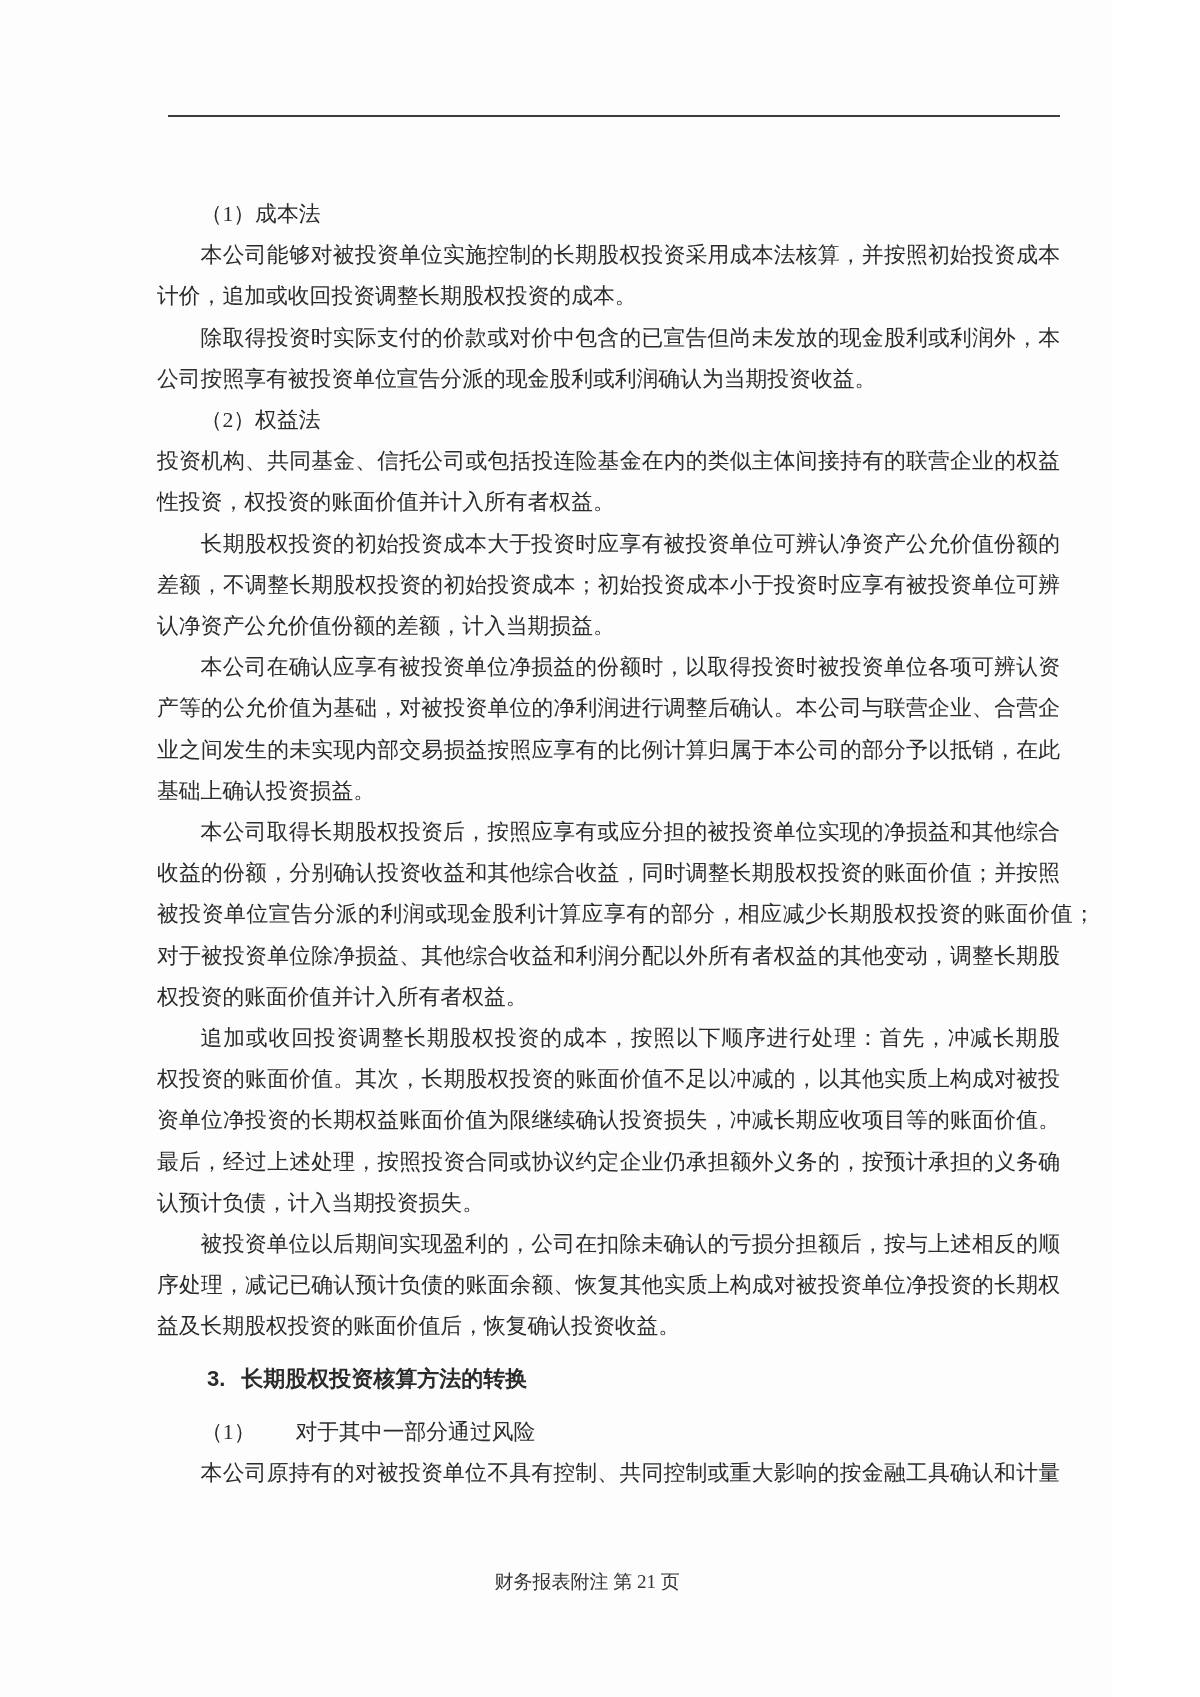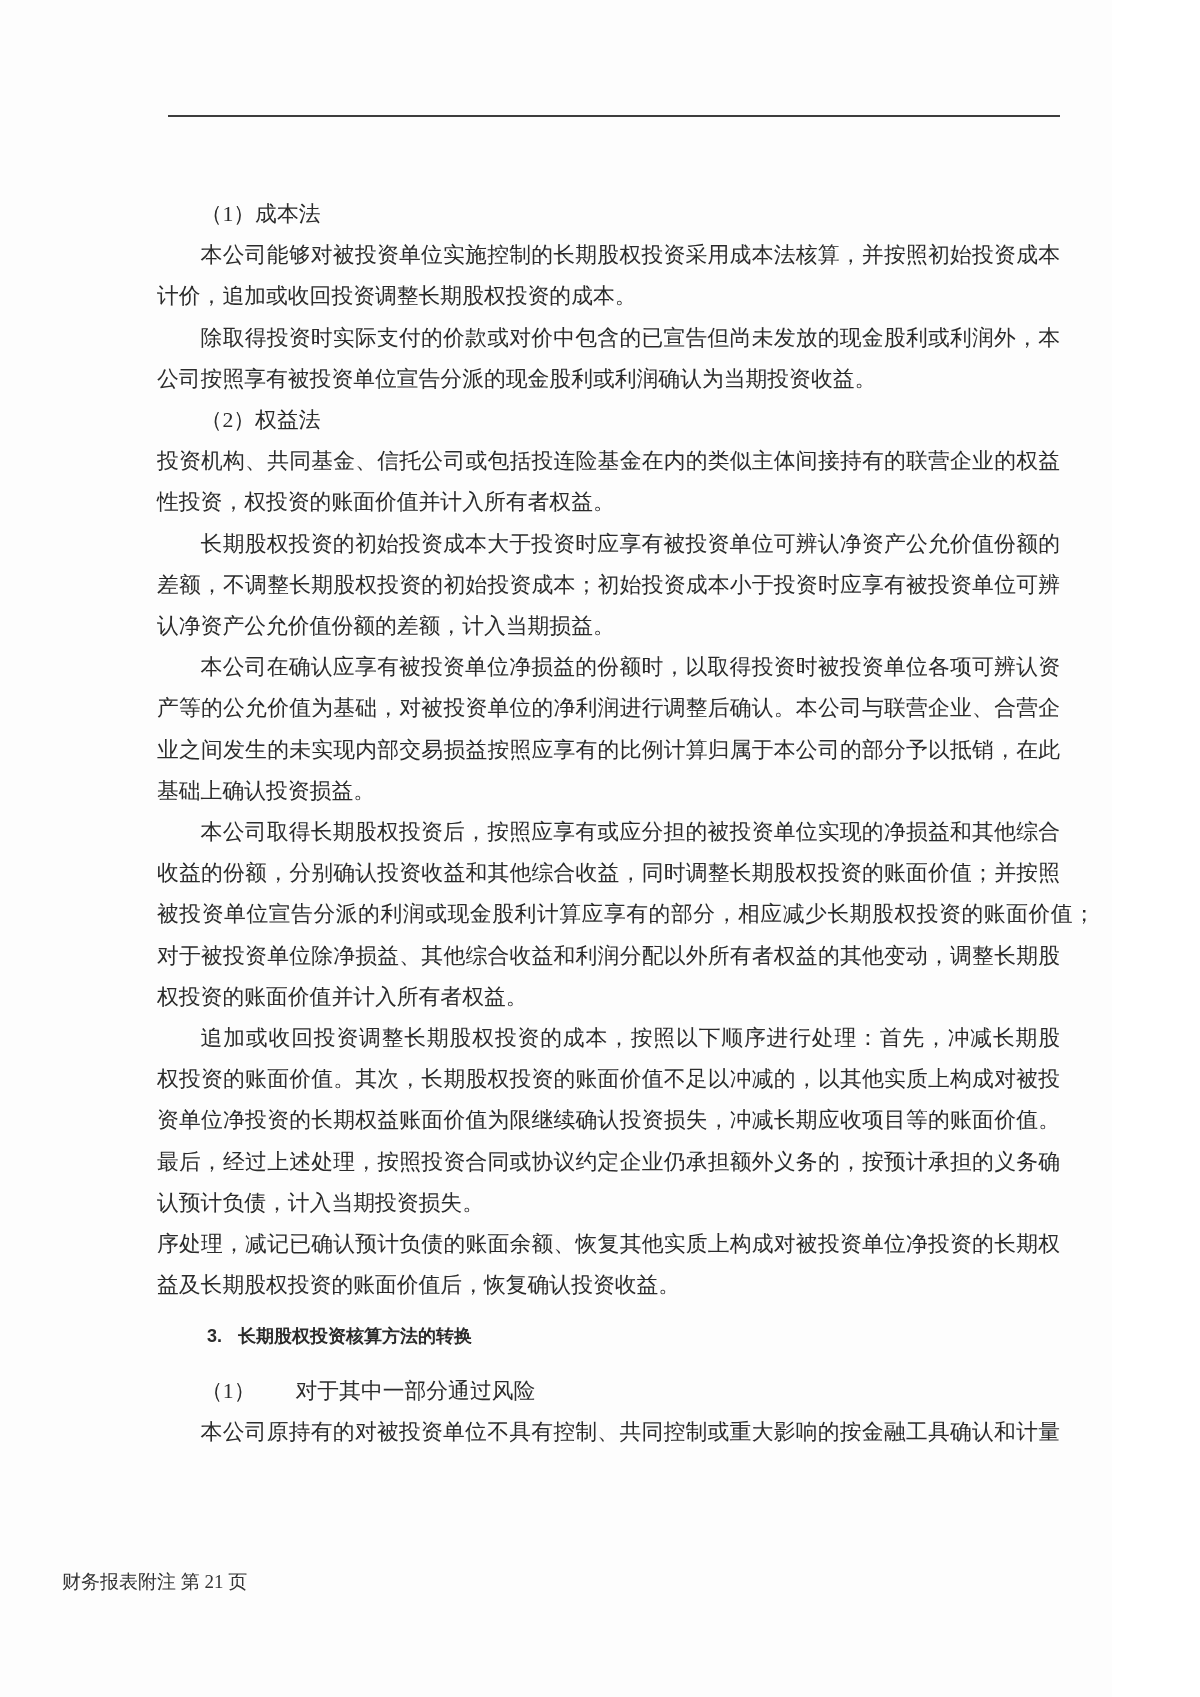--- a/index.html
+++ b/index.html
@@ -31,38 +31,39 @@
   }
   .para { margin: 0; }
   .line { text-align: justify; }
   .line.stretch { text-align-last: justify; }
   .line.first { text-indent: 2em; }
   .line.hang { width: 938px; }
   .line.sub { text-indent: 2em; }
   .heading {
     font-family: "Liberation Sans", "DejaVu Sans", sans-serif;
     font-weight: bold;
-    font-size: 18px;
+    font-size: 22px;
     line-height: 41.2px;
     padding-left: 50px;
     margin-top: 10px;
   }
   .heading .num { margin-right: 16px; }
   .subnum {
     padding-left: 44px;
     margin-top: 13px;
     line-height: 41.2px;
   }
   .subnum .num { margin-right: 40px; }
   .page-footer {
     position: absolute;
     left: 0;
     right: 0;
     top: 1570px;
     padding-left: 62px;
+    text-align: center;
     font-size: 19px;
     line-height: 24px;
     color: #333333;
   }
 </style>
 </head>
 <body>
 
 <div class="page">
   <div class="header-rule"></div>
@@ -100,20 +101,21 @@
         <div class="line">权投资的账面价值并计入所有者权益。</div>
       </div>
       <div class="para">
         <div class="line first stretch">追加或收回投资调整长期股权投资的成本，按照以下顺序进行处理：首先，冲减长期股</div>
         <div class="line stretch">权投资的账面价值。其次，长期股权投资的账面价值不足以冲减的，以其他实质上构成对被投</div>
         <div class="line stretch">资单位净投资的长期权益账面价值为限继续确认投资损失，冲减长期应收项目等的账面价值。</div>
         <div class="line stretch">最后，经过上述处理，按照投资合同或协议约定企业仍承担额外义务的，按预计承担的义务确</div>
         <div class="line">认预计负债，计入当期投资损失。</div>
       </div>
       <div class="para">
+        <div class="line first stretch">被投资单位以后期间实现盈利的，公司在扣除未确认的亏损分担额后，按与上述相反的顺</div>
         <div class="line stretch">序处理，减记已确认预计负债的账面余额、恢复其他实质上构成对被投资单位净投资的长期权</div>
         <div class="line">益及长期股权投资的账面价值后，恢复确认投资收益。</div>
       </div>
       <div class="heading"><span class="num">3.</span><span>长期股权投资核算方法的转换</span></div>
       <div class="subnum"><span class="num">（1）</span><span>对于其中一部分通过风险</span></div>
       <div class="para">
         <div class="line first stretch">本公司原持有的对被投资单位不具有控制、共同控制或重大影响的按金融工具确认和计量</div>
       </div>
     </div>
   <div class="page-footer">财务报表附注 第 21 页</div>

